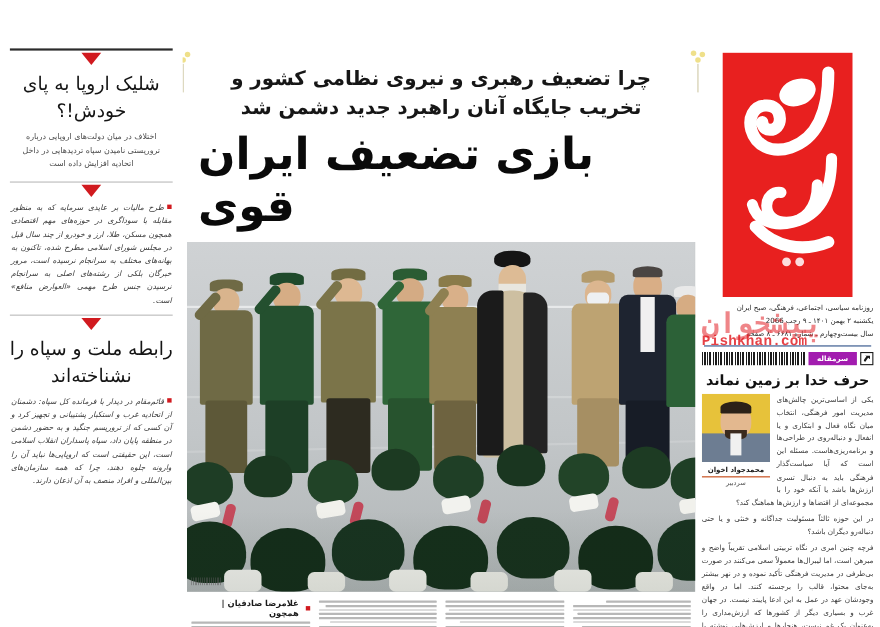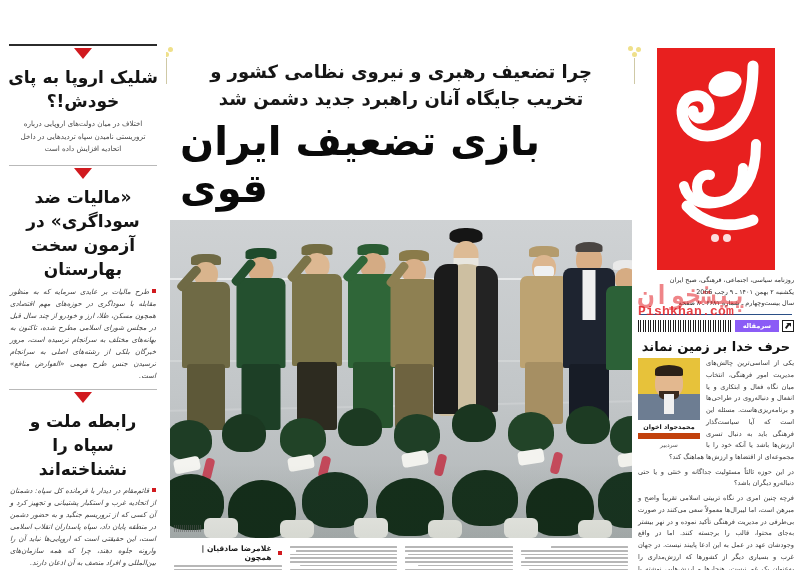--- a/index.html
+++ b/index.html
@@ -47,21 +47,21 @@
   .sep-rule.thin { height: 1px; background: #b9b9b9; }
   .tri {
     width: 0; height: 0;
     margin: 0 auto;
     border-left: 9px solid transparent;
     border-right: 9px solid transparent;
     border-top: 11px solid #d11a1f;
   }
   .side-head {
     text-align: center;
-    font-weight: bold;
+    font-weight: normal;
     color: #141414;
     line-height: 1.42;
     letter-spacing: -0.2px;
   }
   .side-head.big { font-size: 17px; }
   .side-sub {
     text-align: center;
     font-size: 7.2px;
     color: #4a4a4a;
     line-height: 1.75;
@@ -146,21 +146,21 @@
     display: flex; align-items: center; gap: 3px;
     margin-top: 5px;
   }
   .barcode {
     flex: 1; height: 12px;
     background: repeating-linear-gradient(
       90deg, #1c1c1c 0 1px, #ffffff 1px 2px,
       #1c1c1c 2px 3.5px, #ffffff 3.5px 5px);
   }
   .badge {
-    background: #8b5cf6; color: #fff;
+    background: #a21caf; color: #fff;
     font-size: 6.6px; font-weight: bold;
     padding: 2px 8px; white-space: nowrap;
   }
   .sq-icon {
     width: 12px; height: 12px; border: 1px solid #1c1c1c;
     position: relative; flex: 0 0 auto;
   }
   .sq-icon::after {
     content: ""; position: absolute; inset: 2px;
     background: #1c1c1c;
@@ -171,21 +171,21 @@
     font-size: 13px; color: #111; padding: 7px 0 4px;
   }
   .author-card { float: left; width: 62px; margin: 0 6px 2px 0; }
   .author-photo {
     width: 62px; height: 62px;
     background: #e7c23a; position: relative; overflow: hidden;
   }
   .author-name {
     font-size: 6.4px; font-weight: bold; color: #161616;
     text-align: center; padding-top: 3px;
-    border-bottom: 6px solid #c2410c; padding-bottom: 2px;
+    border-bottom: 1px solid #c2410c; padding-bottom: 2px;
   }
   .author-role {
     font-size: 6px; color: #555; text-align: center; padding-top: 2px;
   }
   .edit-body {
     font-size: 6.6px; color: #3a3a3a;
     line-height: 1.78; text-align: justify;
   }
 
   
@@ -236,21 +236,20 @@
 
   <div id="left-col">
 
     <div class="sep-rule"></div>
     <div class="tri" style="margin-top:2px;"></div>
     <div class="side-head big rtl" style="padding-top:6px;">شلیک اروپا به پای خودش!؟</div>
     <div class="side-sub rtl">اختلاف در میان دولت‌های اروپایی درباره تروریستی نامیدن سپاه تردیدهایی در داخل اتحادیه افزایش داده است</div>
 
     <div class="sep-rule thin" style="margin-top:9px;"></div>
     <div class="tri" style="margin-top:2px;"></div>
-    <div class="side-head big rtl" style="padding-top:6px;">«مالیات ضد سوداگری» در آزمون سخت بهارستان</div>
     <div class="side-lead rtl">
       <span class="bullet-sq"></span><span>طرح مالیات بر عایدی سرمایه که به منظور مقابله با سوداگری در حوزه‌های مهم اقتصادی همچون مسکن، طلا، ارز و خودرو از چند سال قبل در مجلس شورای اسلامی مطرح شده، تاکنون به بهانه‌های مختلف به سرانجام نرسیده است، مرور خبرگان بلکی از رشته‌های اصلی به سرانجام نرسیدن جنس طرح مهمی «العوارض منافع» است.</span>
     </div>
 
     <div class="sep-rule thin" style="margin-top:7px;"></div>
     <div class="tri" style="margin-top:2px;"></div>
     <div class="side-head big rtl" style="padding-top:6px;">رابطه ملت و سپاه را نشناخته‌اند</div>
     <div class="side-lead rtl">
       <span class="bullet-sq"></span><span>قائم‌مقام در دیدار با فرمانده کل سپاه: دشمنان از اتحادیه غرب و استکبار پشتیبانی و تجهیز کرد و آن کسی که از تروریسم جنگید و به حضور دشمن در منطقه پایان داد، سپاه پاسداران انقلاب اسلامی است، این حقیقتی است که اروپایی‌ها نباید آن را وارونه جلوه دهند، چرا که همه سازمان‌های بین‌المللی و افراد منصف به آن اذعان دارند.</span>
     </div>

